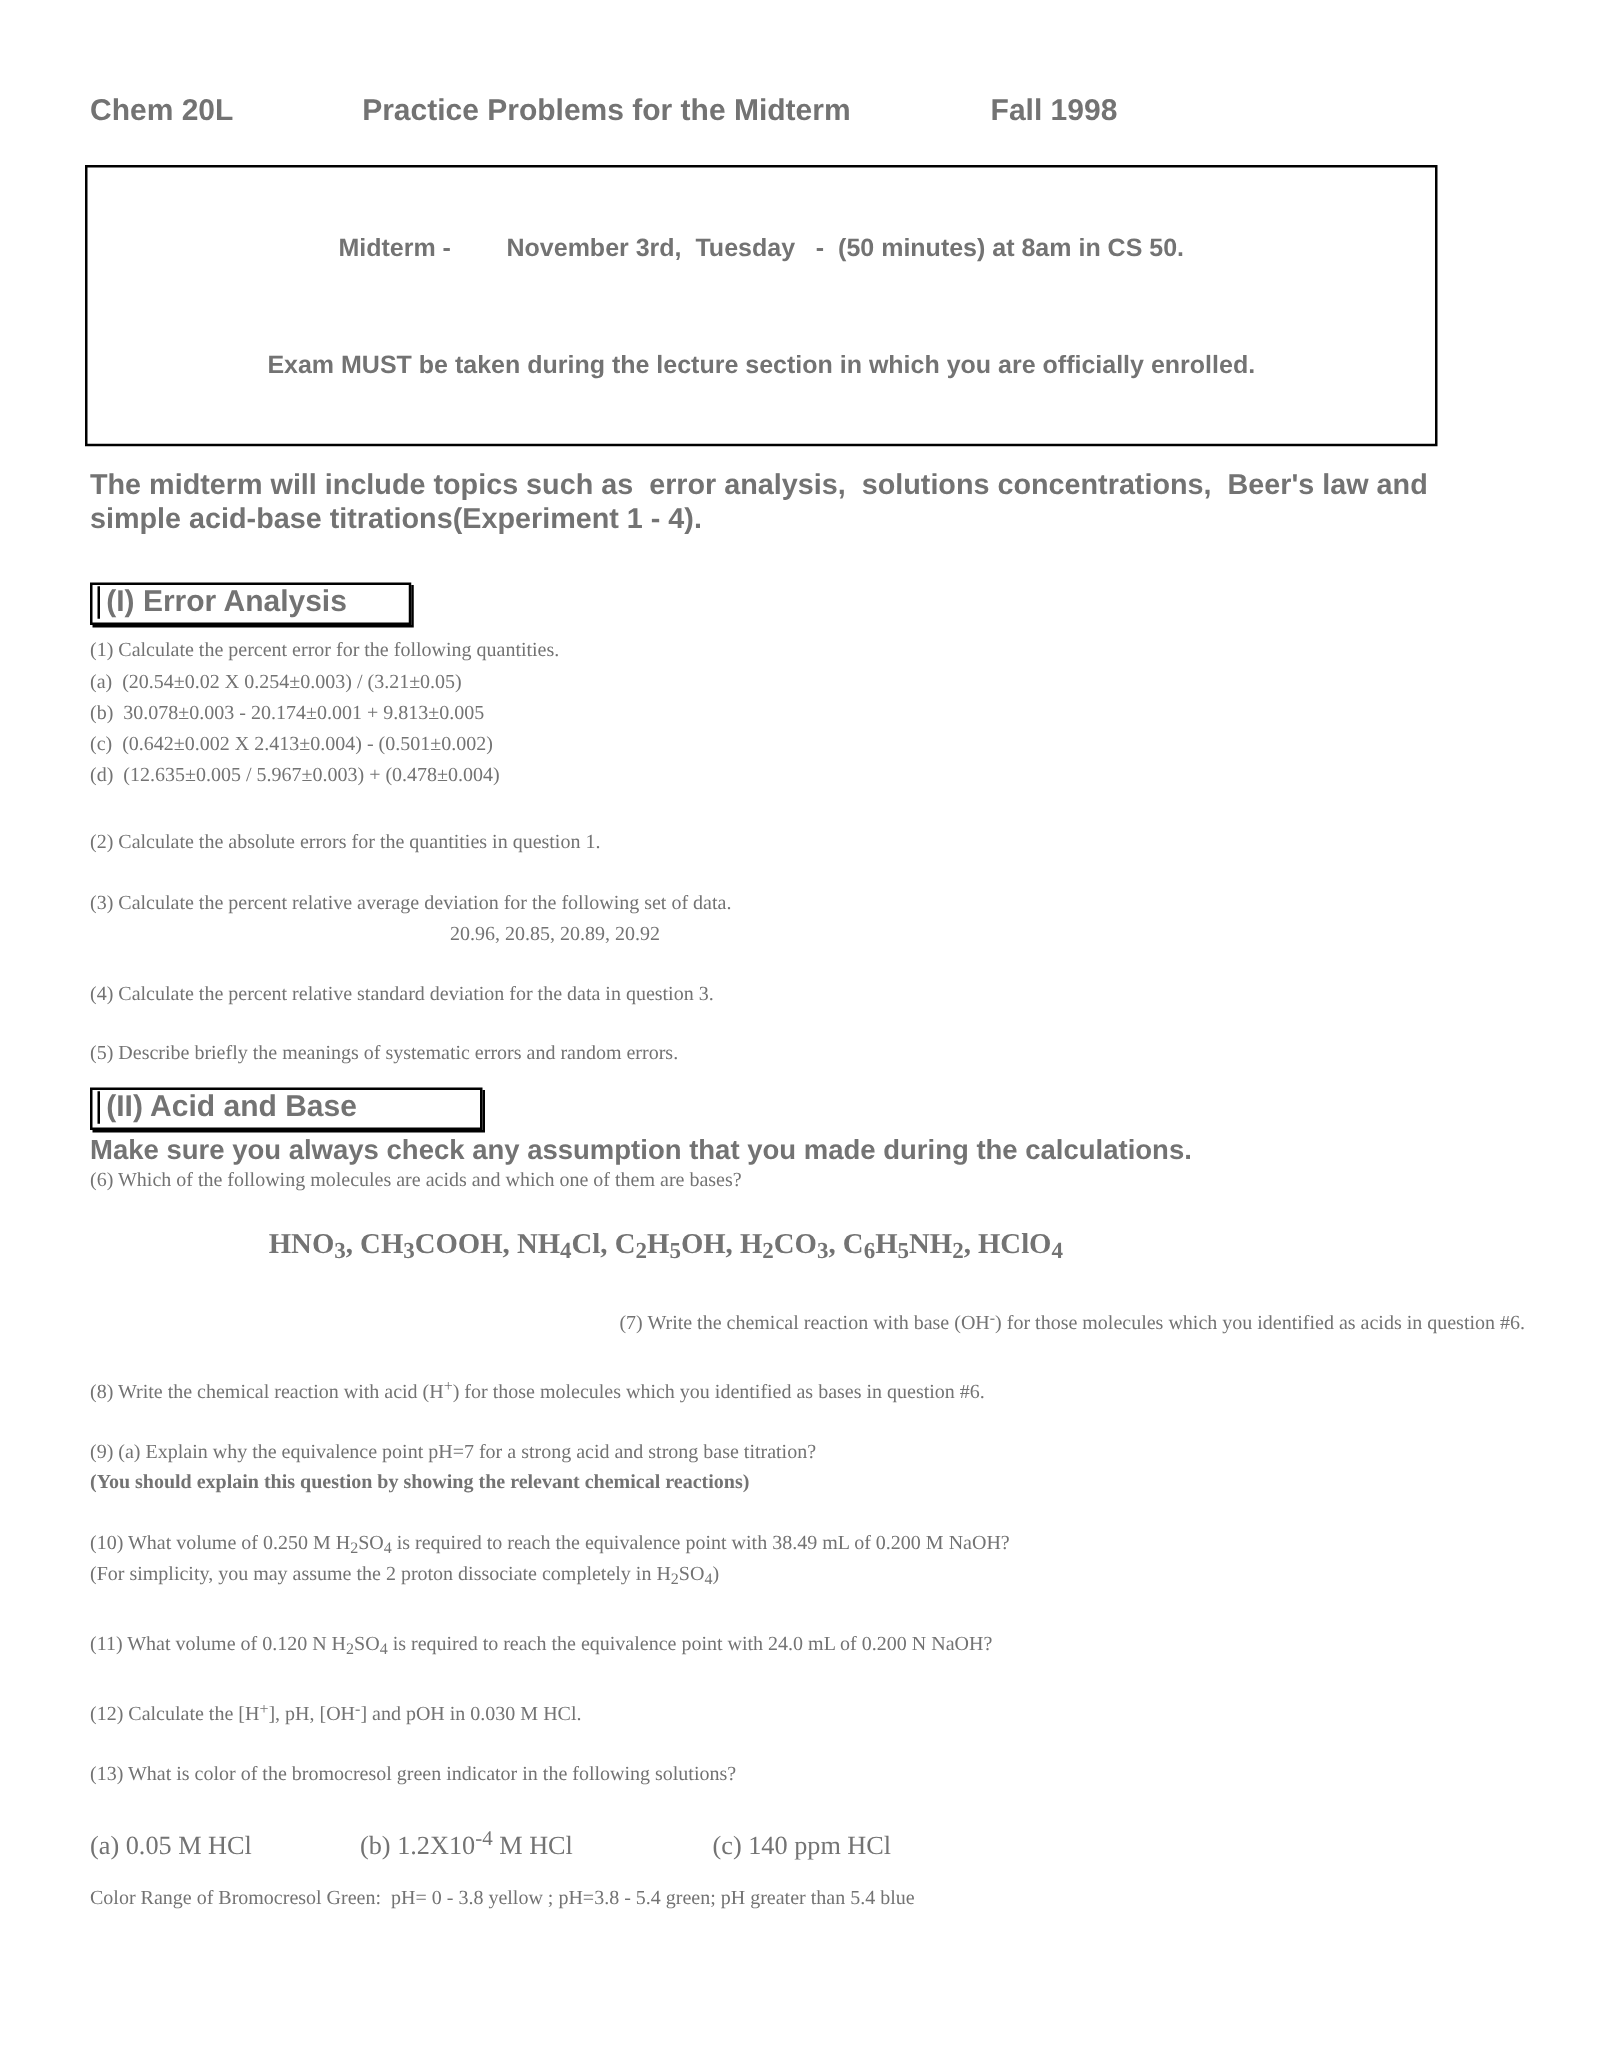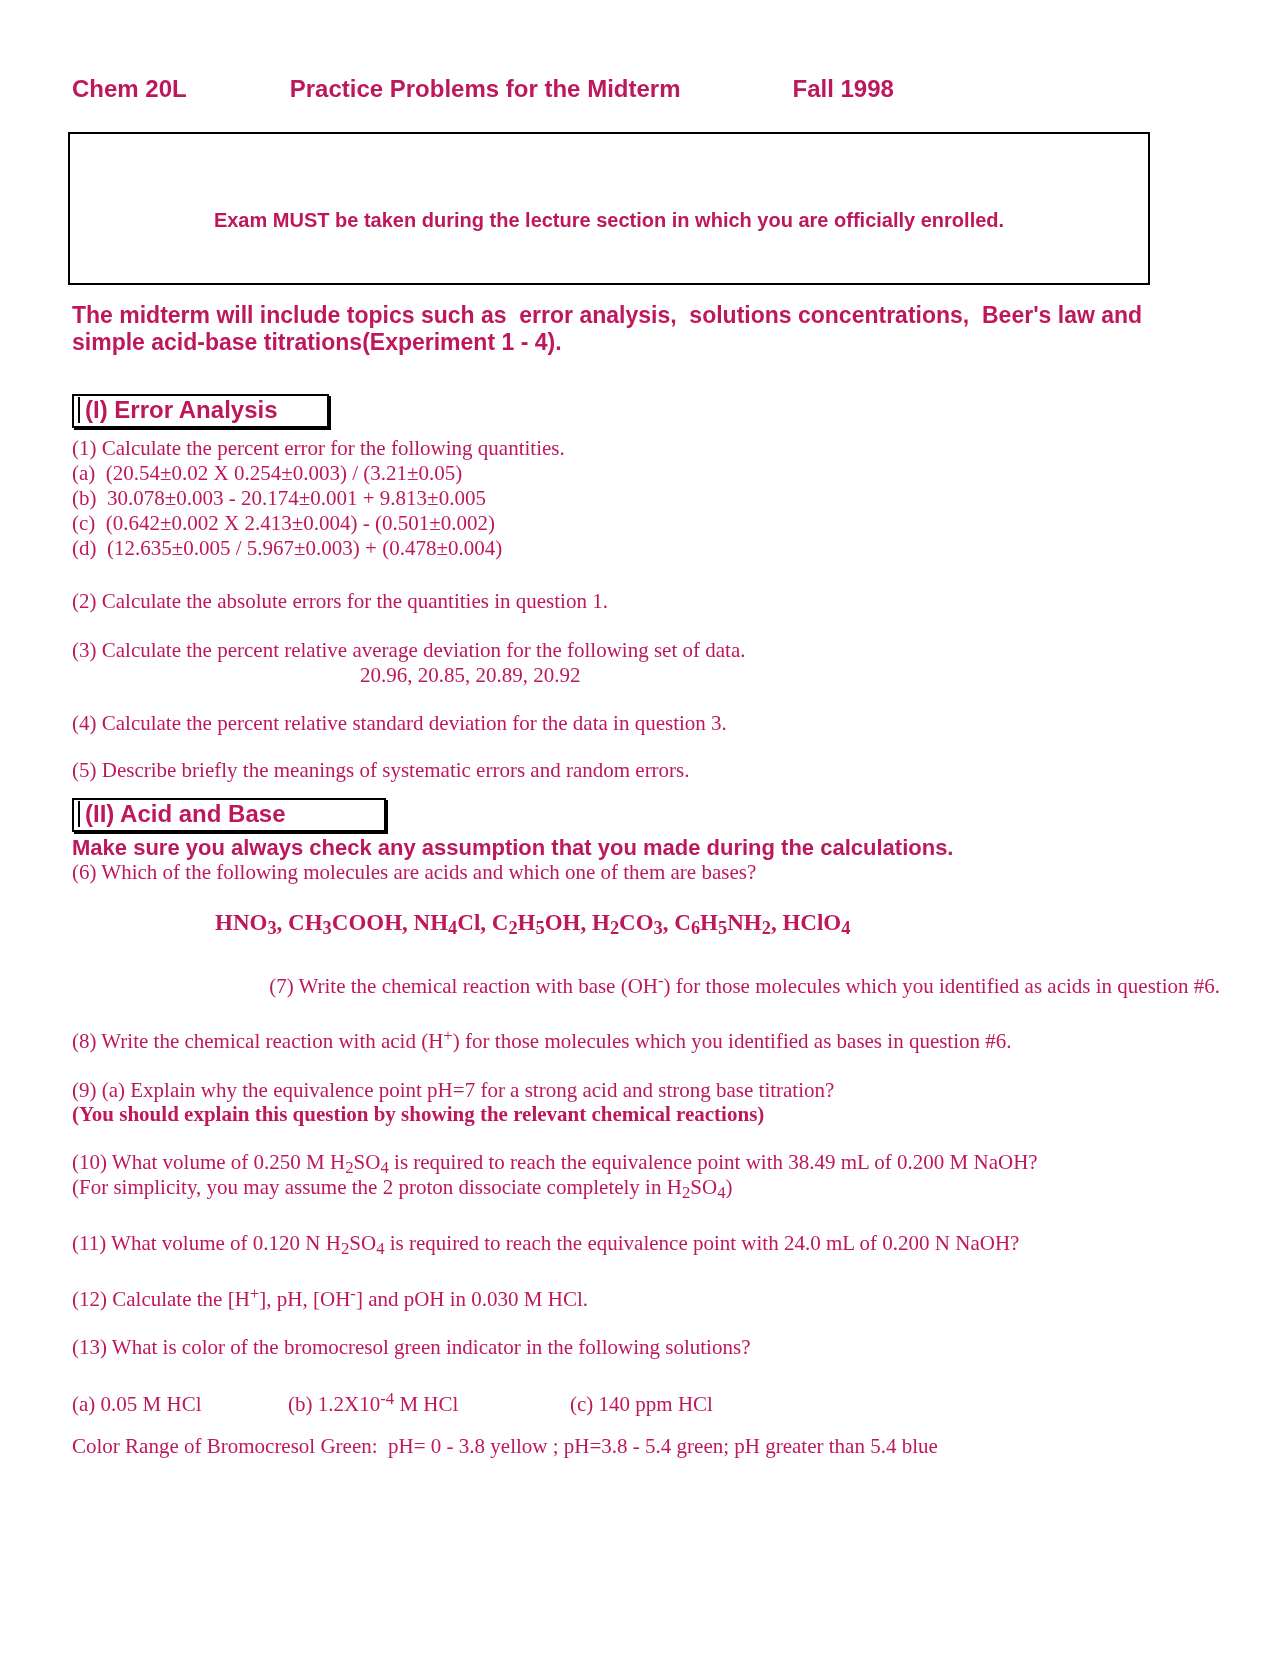--- a/index.html
+++ b/index.html
@@ -2,21 +2,21 @@
 <html><head>
 <meta charset="utf-8">
 <style>
   * { margin: 0; padding: 0; box-sizing: border-box; }
   html, body { background: #e8e8e8; }
   .page {
     position: relative;
     width: 1280px;
     height: 1656px;
     background: #ffffff;
-    color: #be185d;
+    color: #737373;
     overflow: hidden;
     padding: 75px 60px 0 72px;
     font-family: "Liberation Serif", serif;
   }
   
   .header { display: flex; align-items: baseline; font-family: "Liberation Sans", sans-serif; font-weight: bold; font-size: 24px; line-height: 28px; }
   .h-title { margin-left: 103px; }
   .h-term  { margin-left: 112px; }
   
   .notice {
@@ -51,21 +51,21 @@
     font-family: "Liberation Sans", sans-serif;
     font-weight: bold;
     font-size: 24px;
     line-height: 26px;
     background: #fff;
   }
   .secbox-label { border-left: 2px solid #000; padding-left: 5px; display: inline-block; }
   .secbox-1 { margin-top: 38px; width: 257px; }
   .secbox-2 { margin-top: 15px; width: 314px; }
   
-  .q  { font-size: 21px; line-height: 25px; white-space: pre-wrap; }
+  .q  { font-size: 16px; line-height: 25px; white-space: pre-wrap; }
   .lh24 { line-height: 24px; }
   .bold-serif { font-weight: bold; }
   .bold-sans {
     font-family: "Liberation Sans", sans-serif;
     font-weight: bold;
     font-size: 22px;
     line-height: 24px;
   }
   .molecules {
     margin-top: 24px;
@@ -97,20 +97,21 @@
 
 <div class="page">
 
   <div class="header">
     <span class="h-course">Chem 20L</span>
     <span class="h-title">Practice Problems for the Midterm</span>
     <span class="h-term">Fall 1998</span>
   </div>
 
   <div class="notice">
+    <div class="n1">Midterm -        November 3rd,  Tuesday   -  (50 minutes) at 8am in CS 50.</div>
     <div class="n2">Exam MUST be taken during the lecture section in which you are officially enrolled.</div>
   </div>
 
   <div class="intro">The midterm will include topics such as  error analysis,  solutions concentrations,  Beer's law and
 simple acid-base titrations(Experiment 1 - 4).</div>
 
   <div class="secbox secbox-1">
     <span class="secbox-label">(I) Error Analysis</span>
   </div>
   <div class="q mt8">(1) Calculate the percent error for the following quantities.</div>

